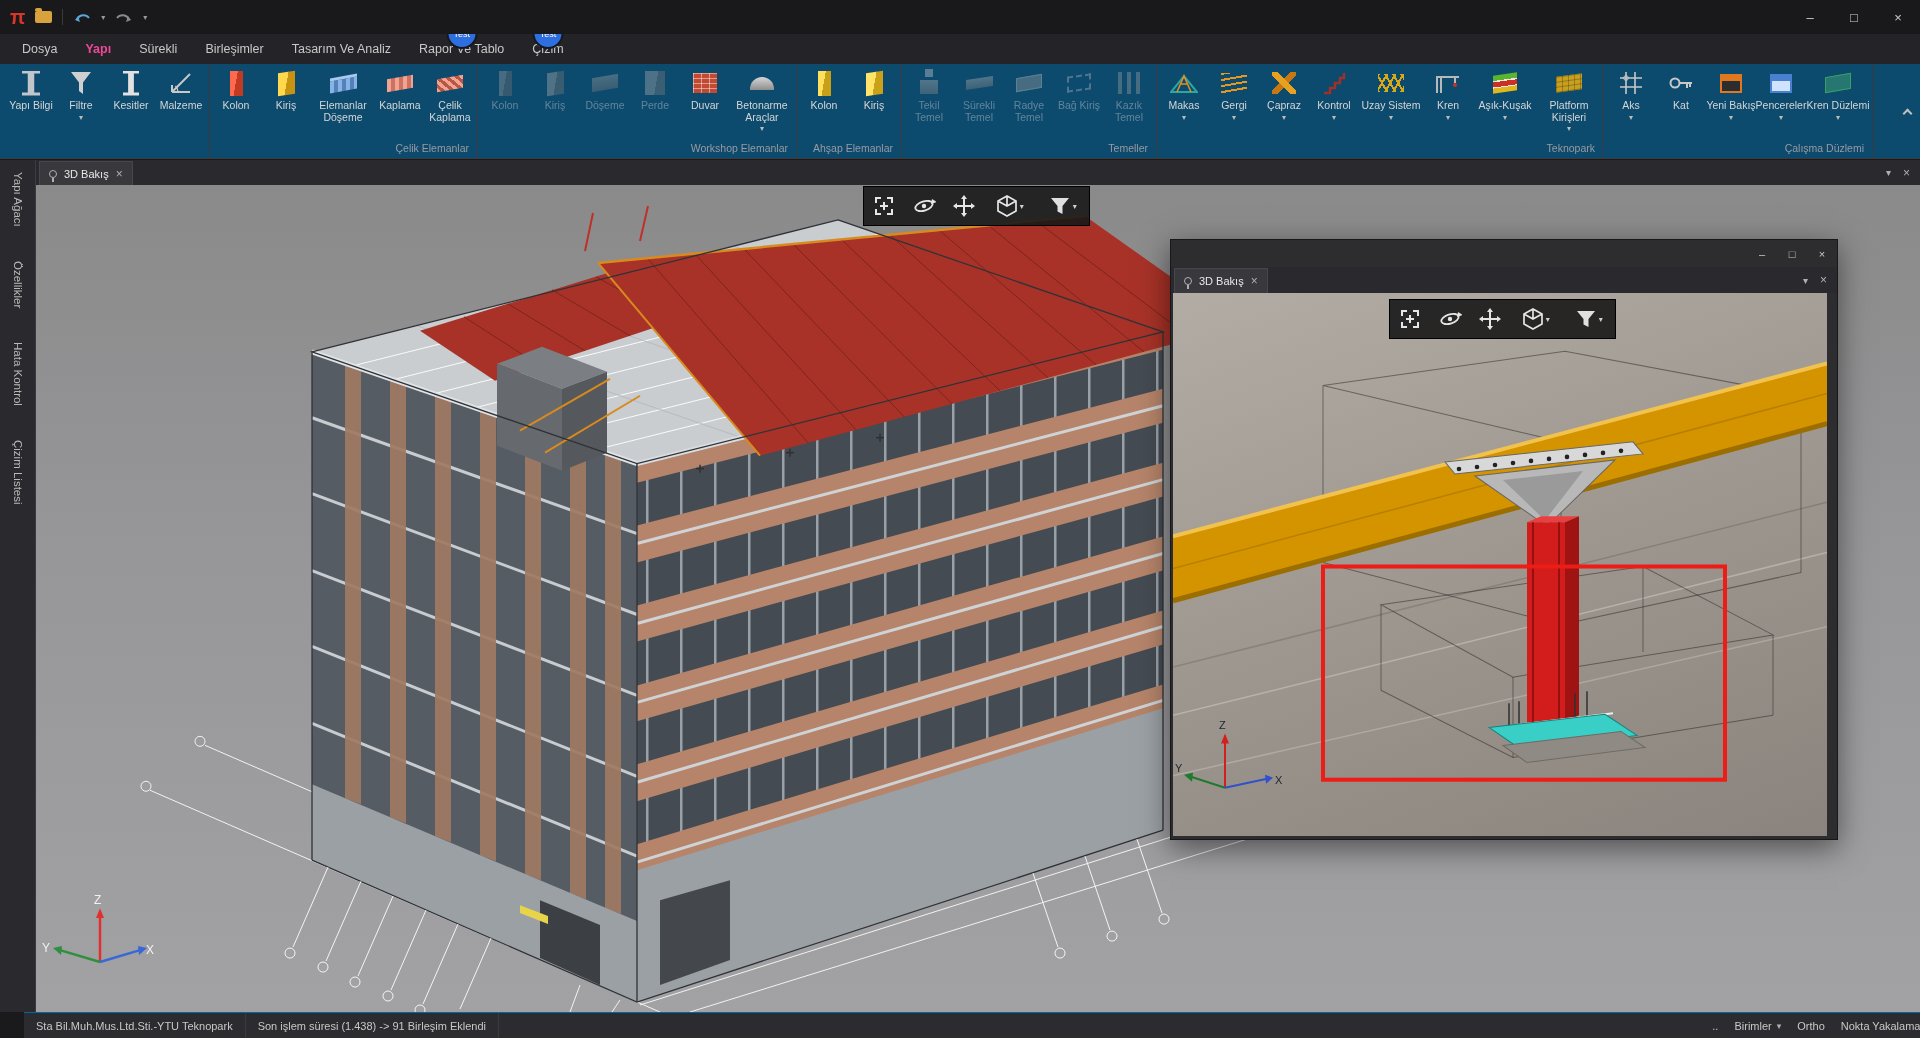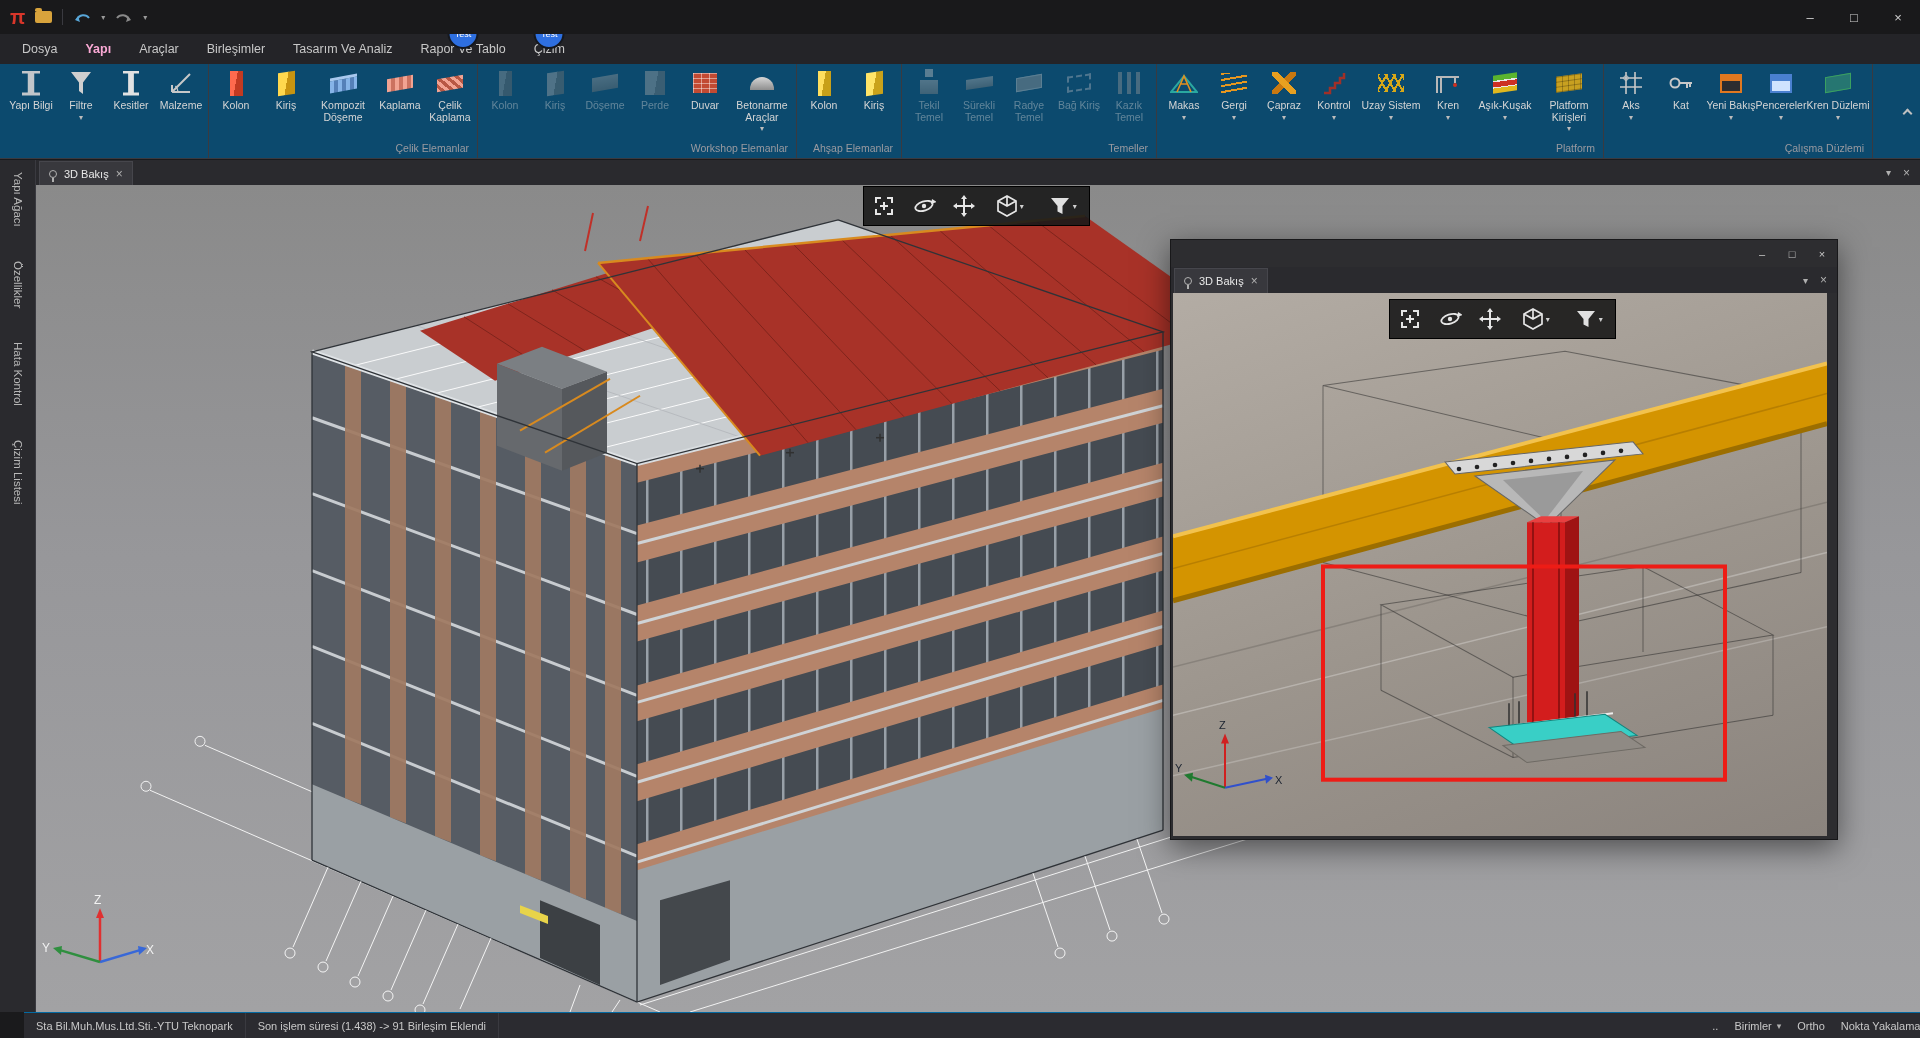--- a/index.html
+++ b/index.html
@@ -19,21 +19,21 @@
   .tb-title { position:absolute; left:0; right:0; text-align:center; font-size:12px; color:#cfcfcf; }
   .win-ctrls { margin-left:auto; display:flex; height:100%; z-index:2; }
   .wc { width:44px; height:100%; display:flex; align-items:center; justify-content:center;
     color:#cfcfcf; font-size:13px; }
 
   
   .menubar { position:absolute; left:0; top:34px; width:1920px; height:30px; background:#242428;
     display:flex; align-items:stretch; padding-left:8px; z-index:25; }
   .menu-item { position:relative; display:flex; align-items:center; padding:0 14px; font-size:12.5px;
     color:#c8c8c8; }
-  .menu-item.active { color:#f9a8d4; font-weight:bold; }
+  .menu-item.active { color:#ec4899; font-weight:bold; }
   .badge { position:absolute; top:-14px; left:50%; transform:translateX(-50%); width:27px; height:27px;
     border-radius:50%; background:#2e6fe0; color:#fff; font-size:9px; display:flex; align-items:center;
     justify-content:center; box-shadow:0 0 0 2px #15181f; z-index:40; }
 
   
   .ribbon { position:absolute; left:0; top:64px; width:1920px; height:95px; background:#0c4a6e;
     display:flex; align-items:stretch; border-bottom:1px solid #3a3a40; padding-left:4px; z-index:20; }
   .rgroup { display:flex; flex-direction:column; border-right:1px solid #3a3a40; padding:0 2px; }
   .rbtns { display:flex; flex:1; align-items:stretch; }
   .rcaption { text-align:right; font-size:10.5px; color:#9a9aa0; padding:1px 6px 4px; min-height:16px; }
@@ -183,21 +183,21 @@
   <div class="win-ctrls">
     <div class="wc">–</div>
     <div class="wc">□</div>
     <div class="wc">×</div>
   </div>
 </div>
 
 <div class="menubar">
   <div class="menu-item">Dosya</div>
   <div class="menu-item active">Yapı</div>
-  <div class="menu-item">Araçlar</div>
+  <div class="menu-item">Sürekli</div>
   <div class="menu-item">Birleşimler</div>
   <div class="menu-item">Tasarım Ve Analiz</div>
   <div class="menu-item">
     <span>Rapor Ve Tablo</span>
     <span class="badge">Test</span>
   </div>
   <div class="menu-item">
     <span>Çizim</span>
     <span class="badge">Test</span>
   </div>
@@ -250,21 +250,21 @@
       <div class="rbtn">
         <span class="ric">
             <span class="ic i-kiris-celik"></span>
           </span>
         <span class="rlbl">Kiriş</span>
       </div>
       <div class="rbtn wide">
         <span class="ric">
             <span class="ic i-komp"></span>
           </span>
-        <span class="rlbl">Kompozit Döşeme</span>
+        <span class="rlbl">Elemanlar Döşeme</span>
       </div>
       <div class="rbtn">
         <span class="ric">
             <span class="ic i-kaplama"></span>
           </span>
         <span class="rlbl">Kaplama</span>
       </div>
       <div class="rbtn">
         <span class="ric">
             <span class="ic i-ckaplama"></span>
@@ -432,21 +432,21 @@
         <span class="rcaret">▾</span>
       </div>
       <div class="rbtn wide">
         <span class="ric">
             <span class="ic i-platform"></span>
           </span>
         <span class="rlbl">Platform Kirişleri</span>
         <span class="rcaret">▾</span>
       </div>
     </div>
-    <div class="rcaption">Platform</div>
+    <div class="rcaption">Teknopark</div>
   </div>
 
   <div class="rgroup">
     <div class="rbtns">
       <div class="rbtn">
         <span class="ric">
           <svg width="26" height="26">
               <path d="M8 2 V24 M17 2 V24 M2 8 H24 M2 17 H24" stroke="#c8c8c8" stroke-width="1.6"></path>
               <circle cx="8" cy="8" r="2.3" fill="none" stroke="#c8c8c8"></circle>
             </svg>

